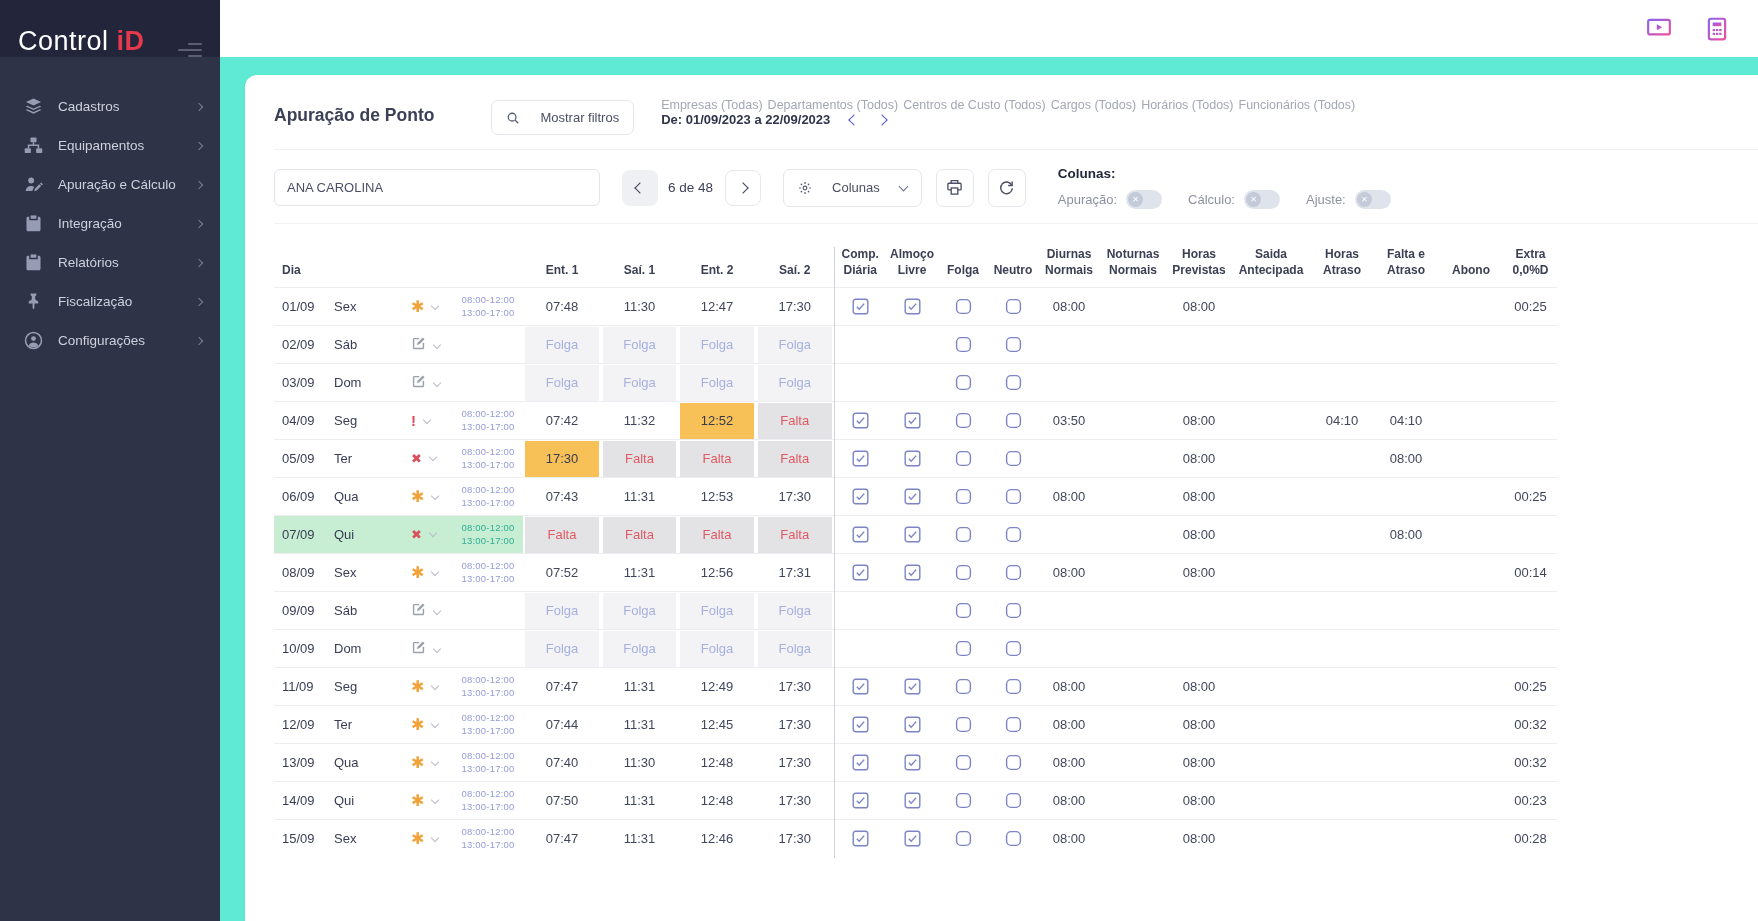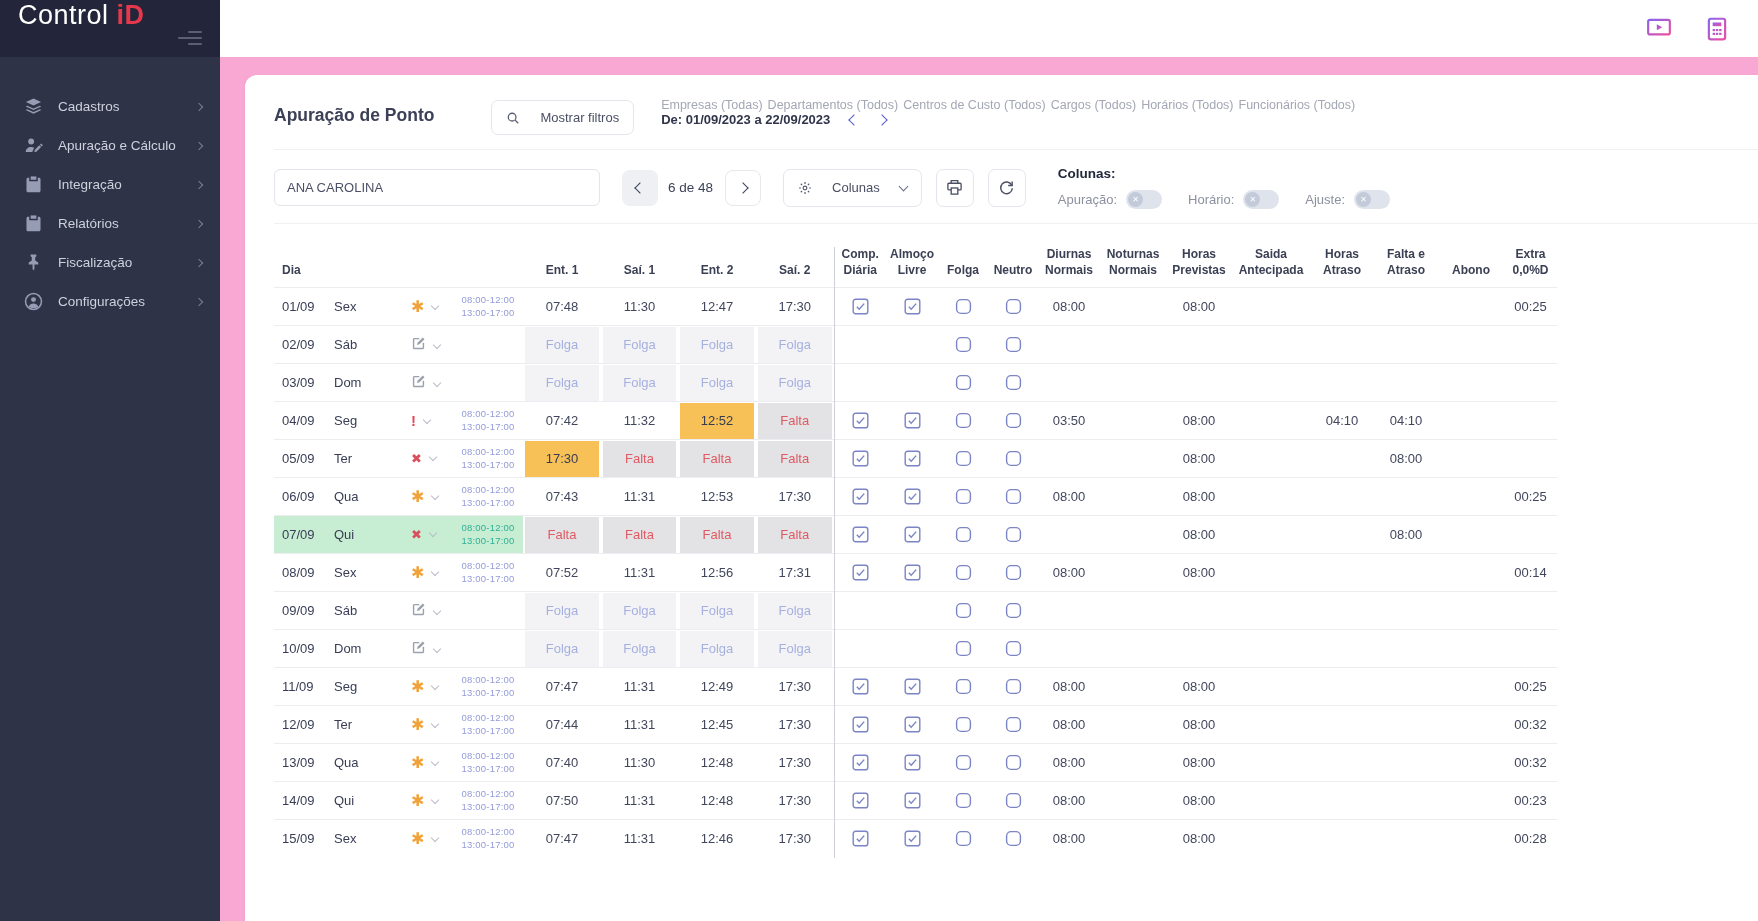--- a/index.html
+++ b/index.html
@@ -2,42 +2,42 @@
 <html><head>
 <meta charset="utf-8">
 <style>
   * { margin:0; padding:0; box-sizing:border-box; }
   html,body { width:1758px; height:921px; overflow:hidden; background:#eef0f3;
     font-family:"Liberation Sans","DejaVu Sans",sans-serif; }
 
   
   .topbar { position:absolute; top:0; left:0; right:0; height:57px; background:#fff; z-index:5; }
   .logo-block { position:absolute; top:0; left:0; width:220px; height:57px; background:#23263a;
-    display:flex; align-items:flex-start; padding:0 18px;flex-direction:column; }
+    display:flex; align-items:flex-end; padding:0 18px; }
   .logo { font-size:27px; letter-spacing:.5px; color:#fff; font-weight:500; }
   .logo b { color:#e5384c; font-weight:700; }
   .burger { margin-left:auto; display:flex; flex-direction:column; gap:4px; cursor:pointer; }
   .burger span { display:block; height:2px; background:#5a5f76; border-radius:2px; }
   .burger span:nth-child(1){ width:14px; margin-left:10px; }
   .burger span:nth-child(2){ width:24px; }
   .burger span:nth-child(3){ width:14px; margin-left:10px; }
   .topbar-icons { position:absolute; right:28px; top:0; height:57px; display:flex; align-items:center; gap:32px; }
   .topbar-icons svg { width:26px; height:26px; cursor:pointer; }
 
   
   .sidebar { position:absolute; top:57px; left:0; bottom:0; width:220px; background:#2f3347; padding-top:30px; }
   .side-item { height:39px; display:flex; align-items:center; padding:0 18px 0 24px; cursor:pointer; }
   .side-item .sic { width:19px; height:19px; color:#969cb3; flex:0 0 19px; display:flex; }
   .side-item .sic svg { width:19px; height:19px; fill:currentColor; }
   .side-item .slabel { color:#ced1dc; font-size:13.5px; margin-left:15px; }
   .side-item .scaret { margin-left:auto; width:6px; height:6px; border-right:1.6px solid #7a7f96;
     border-top:1.6px solid #7a7f96; transform:rotate(45deg); }
 
   
-  .main { position:absolute; top:57px; left:220px; right:0; bottom:0; background:#f9a8d4; }
+  .main { position:absolute; top:57px; left:220px; right:0; bottom:0; background:#5eead4; }
   .card { position:absolute; top:18px; left:25px; right:0; bottom:-10px; background:#fff;
     border-radius:12px 0 0 0; box-shadow:0 1px 4px rgba(40,44,70,.05); padding:22px 0 0 29px; }
 
   .head-row { display:flex; align-items:flex-start; }
   .page-title { font-size:17.5px; font-weight:700; color:#3c4157; padding-top:8px; white-space:nowrap; }
   .btn { background:#fff; border:1px solid #e4e6ec; border-radius:7px; color:#4a4f63; font-size:13px;
     display:inline-flex; align-items:center; gap:20px; cursor:pointer;text-align:center; }
   .filters-btn { height:35px; padding:0 14px; margin-left:57px; margin-top:3px; white-space:nowrap; }
   .i14 { width:14px; height:14px; color:#5a5f74; }
   .i16 { width:17px; height:17px; color:#4a4f63; }
@@ -155,20 +155,32 @@
           <path d="M3.4 9.2L10 12.2l6.6-3 1.6.8-8.2 3.8-8.2-3.8z"></path>
           <path d="M3.4 12.9L10 15.9l6.6-3 1.6.8-8.2 3.8-8.2-3.8z"></path>
         </svg>
       </span>
       <span class="slabel">Cadastros</span>
       <span class="scaret"></span>
     </div>
     <div class="side-item">
       <span class="sic">
         <svg viewBox="0 0 20 20" fill="currentColor">
+          <rect x="6.8" y="1.5" width="6.4" height="5" rx="1"></rect>
+          <rect x="0.8" y="13" width="6.4" height="5" rx="1"></rect>
+          <rect x="12.8" y="13" width="6.4" height="5" rx="1"></rect>
+          <path d="M9.2 6.5h1.6V9h5.2v4h-1.6v-2.4H5.6V13H4V9h5.2z"></path>
+        </svg>
+      </span>
+      <span class="slabel">Equipamentos</span>
+      <span class="scaret"></span>
+    </div>
+    <div class="side-item">
+      <span class="sic">
+        <svg viewBox="0 0 20 20" fill="currentColor">
           <circle cx="7.5" cy="5.8" r="3.1"></circle>
           <path d="M1.8 16.8c0-3.2 2.6-5.3 5.7-5.3 1.2 0 2.3.3 3.2.9l-2 4.4z"></path>
           <path d="M10.8 17l.7-2.6 4.6-4.6 1.9 1.9-4.6 4.6z"></path>
           <path d="M16.8 9.1l1.2-1.2 1.9 1.9-1.2 1.2z"></path>
         </svg>
       </span>
       <span class="slabel">Apuração e Cálculo</span>
       <span class="scaret"></span>
     </div>
     <div class="side-item">
@@ -277,21 +289,21 @@
       <div class="cols-group">
         <div class="cols-title">Colunas:</div>
         <div class="toggle-row" id="toggle-row">
             <div class="toggle-item">
               <span class="toggle-label">Apuração:</span>
               <div class="pill">
                 <div class="knob">✕</div>
               </div>
             </div>
             <div class="toggle-item">
-              <span class="toggle-label">Horário:</span>
+              <span class="toggle-label">Cálculo:</span>
               <div class="pill">
                 <div class="knob">✕</div>
               </div>
             </div>
             <div class="toggle-item">
               <span class="toggle-label">Ajuste:</span>
               <div class="pill">
                 <div class="knob">✕</div>
               </div>
             </div>

